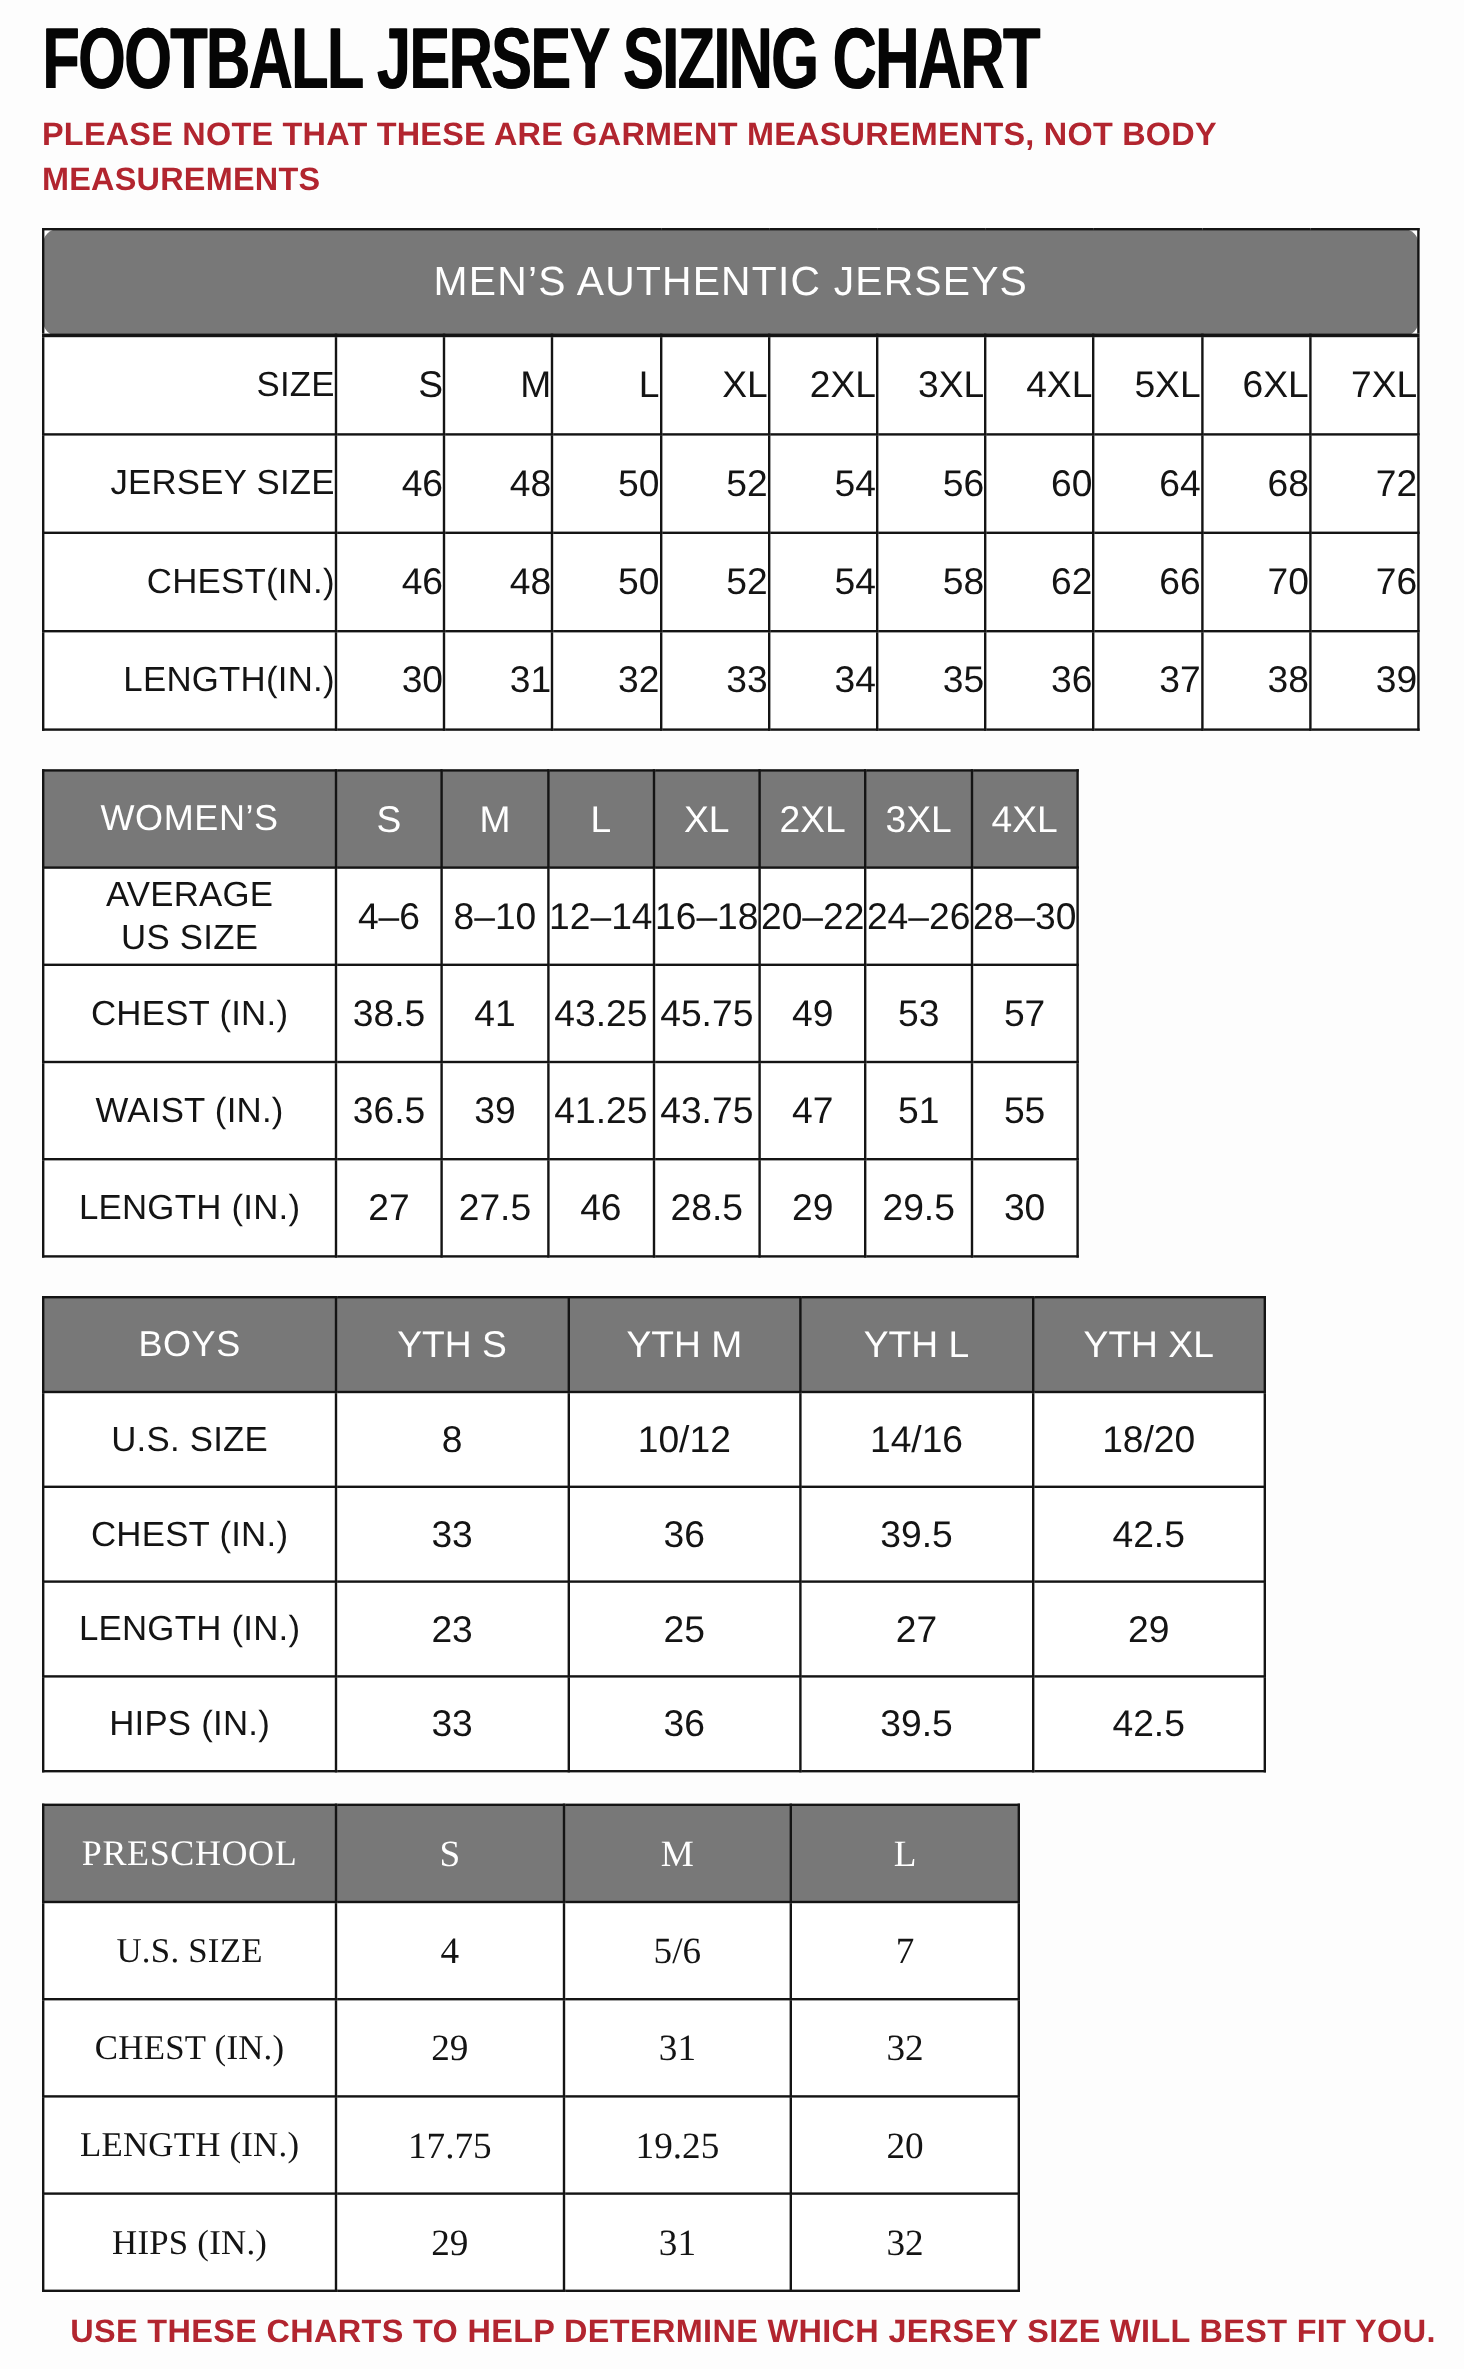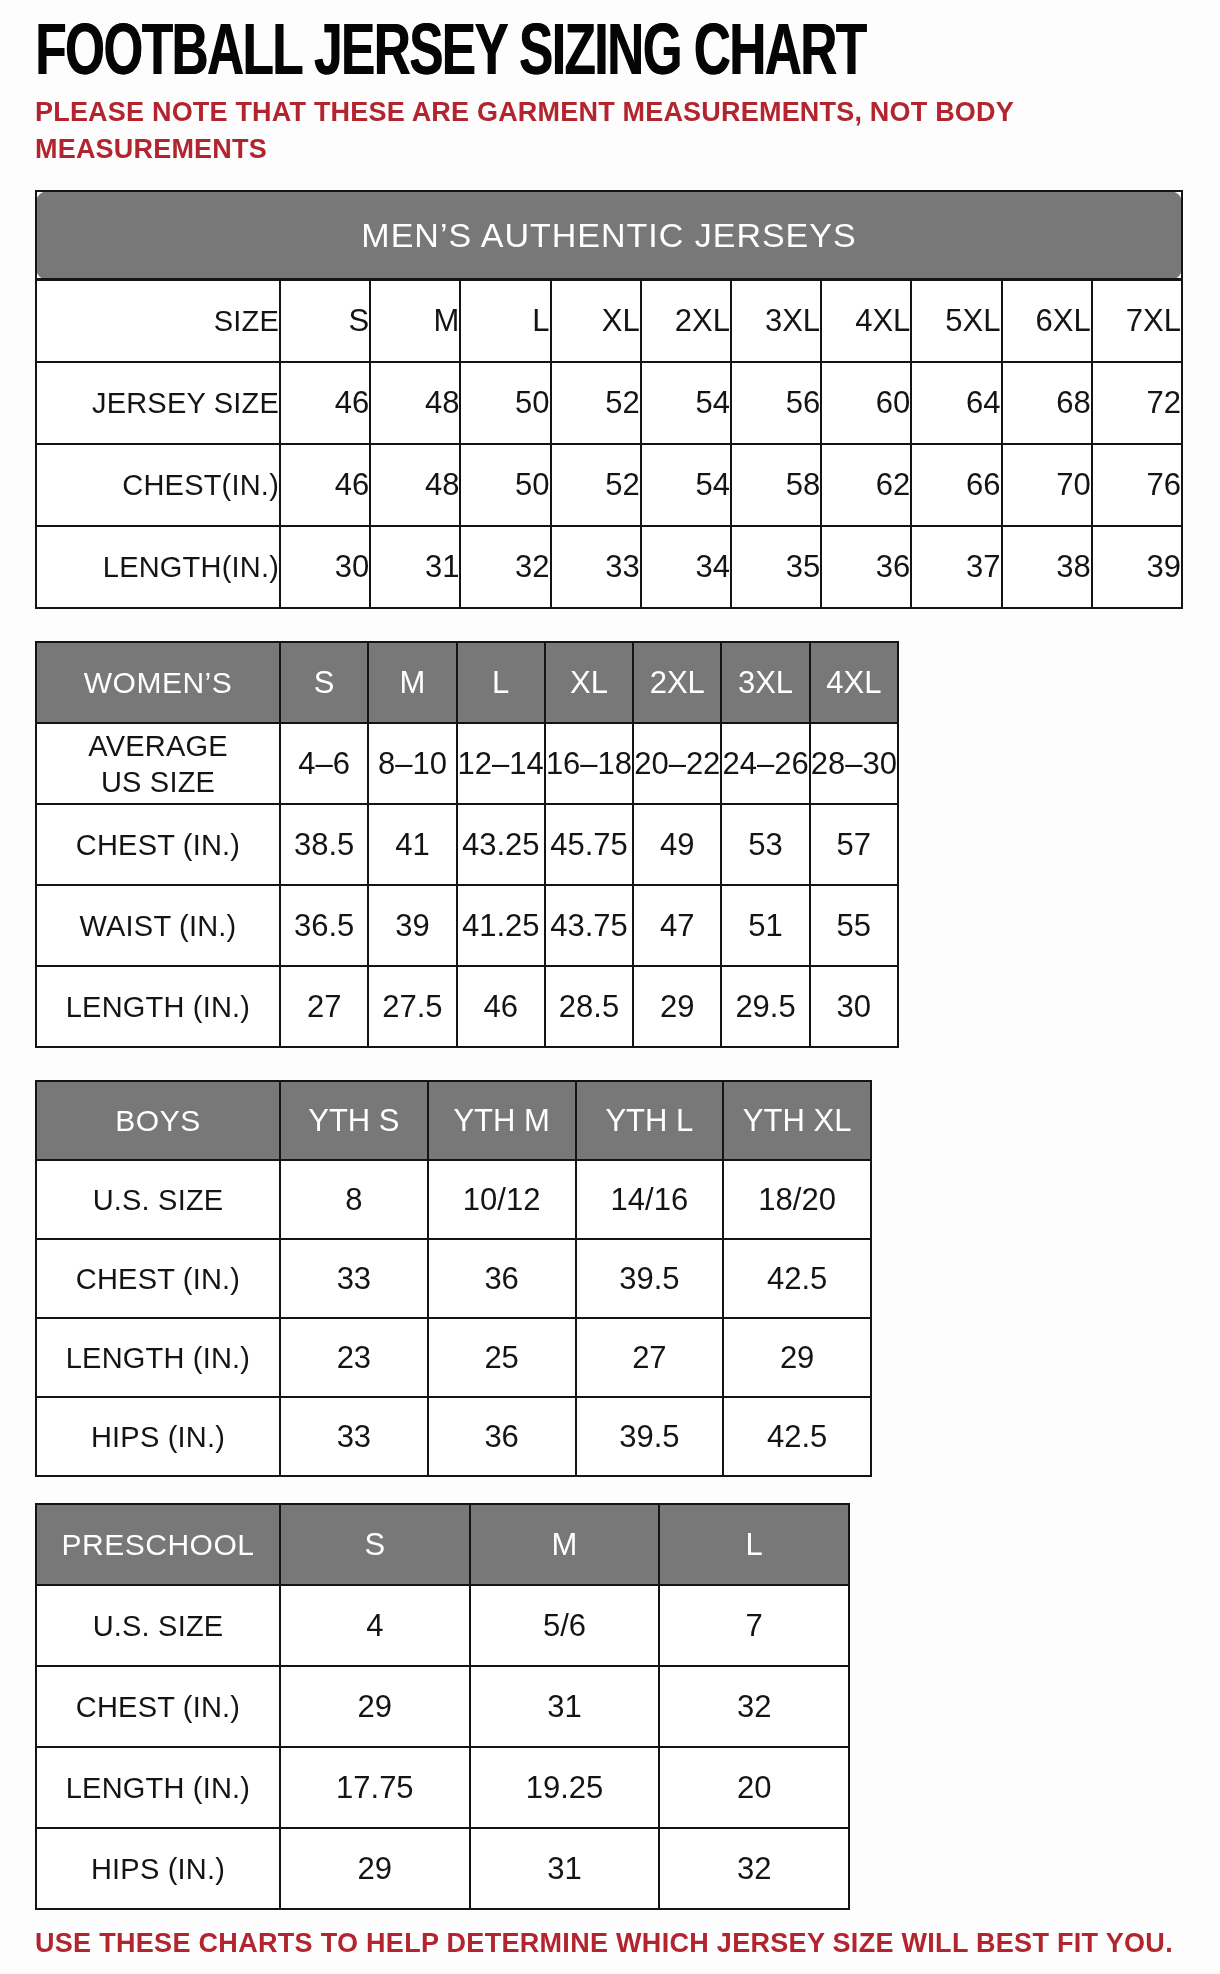--- a/index.html
+++ b/index.html
@@ -81,34 +81,35 @@
   }
   .cell{font-size:31px;}
   
   .t0{width:1148px;margin-top:22px;}
   .t0 .col-label{width:244px;}
   .t0 td{height:80px;text-align:right;}
   .t0 .merged-hdr{height:86px;}
   .t1{width:864px;margin-top:32px;}
   .t1 .col-label{width:244px;}
   .t1 td,.t1 .hdr-row th{height:79px;}
-  .t2{width:837px;margin-top:32px;}
+  .t2{width:1020px;margin-top:32px;}
   .t2 .col-label{width:244px;}
   .t2 td,.t2 .hdr-row th{height:77px;}
   .t3{width:815px;margin-top:26px;}
   .t3 .col-label{width:244px;}
-  .t3 td,.t3 .hdr-row th{height:79px;}
+  .t3 td,.t3 .hdr-row th{height:79px;font-family:Liberation Serif, serif;}
   .footer-note{
     margin-top:16px;
     font-size:27px;
     line-height:34px;
     font-weight:700;
     letter-spacing:0.3px;
     color:var(--red);
     white-space:nowrap;
+    text-align:center;
   }
 </style>
 </head>
 <body>
 
 <h1 class="page-title">FOOTBALL JERSEY SIZING CHART</h1>
 
 <div class="note">
   <div>PLEASE NOTE THAT THESE ARE GARMENT MEASUREMENTS, NOT BODY</div>
   <div>MEASUREMENTS</div>

